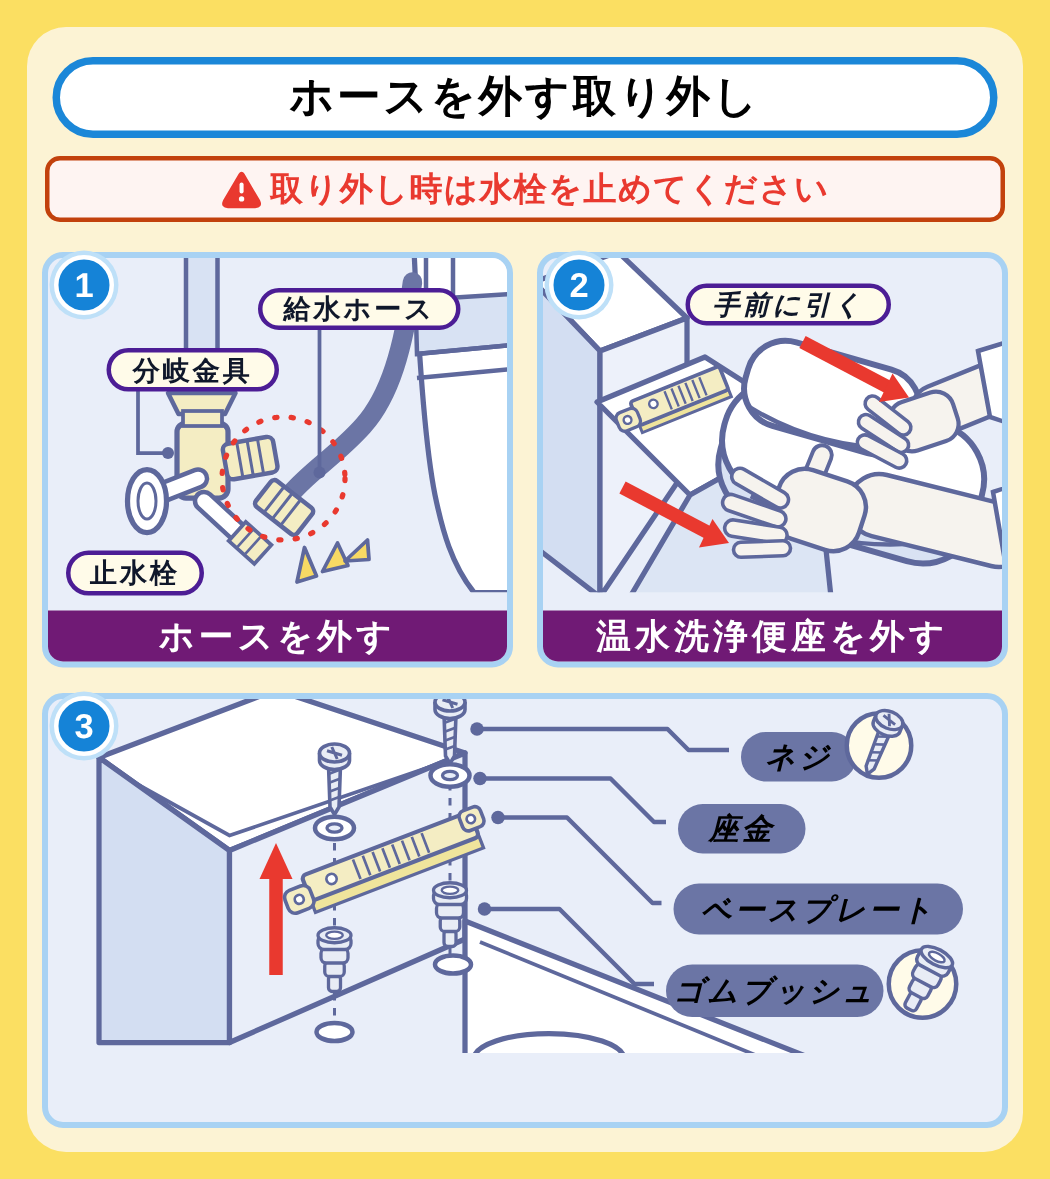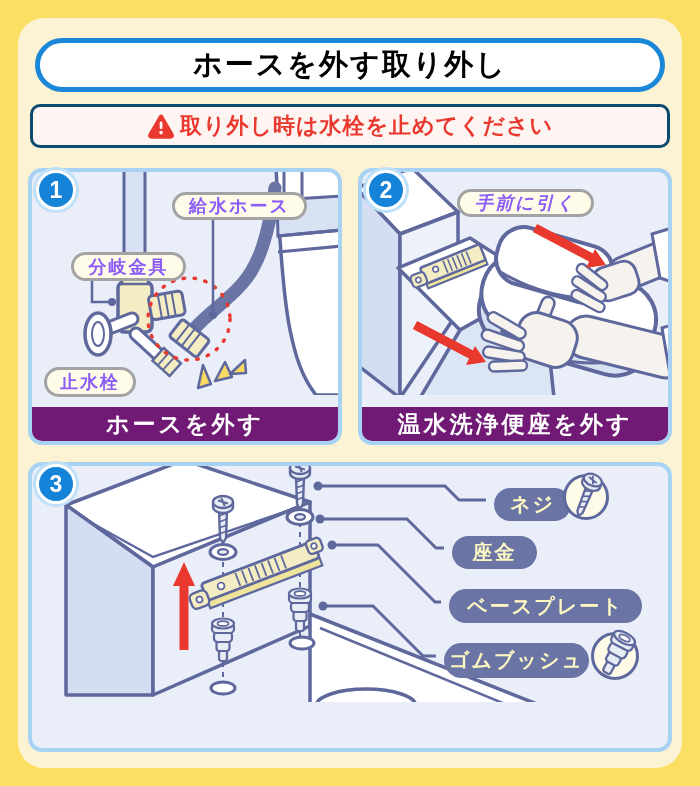--- a/index.html
+++ b/index.html
@@ -14,21 +14,21 @@
     background:#FCF3D4;border-radius:26px;
   }
   .title-box{
     position:absolute;left:17px;top:20px;width:620px;height:44px;
     background:#ffffff;border:5px solid #1B87D8;border-radius:29px;
     display:flex;align-items:center;justify-content:center;
     font-size:29px;font-weight:bold;letter-spacing:2px;
   }
   .warning-box{
     position:absolute;left:12px;top:86px;width:634px;height:38px;
-    background:#FEF4F2;border:3px solid #0c4a6e;border-radius:10px;
+    background:#FEF4F2;border:3px solid #c2410c;border-radius:10px;
     display:flex;align-items:center;justify-content:center;gap:5px;
     color:#E9392F;font-size:22px;font-weight:bold;letter-spacing:1px;
   }
   .panel{
     position:absolute;background:#E9EEF9;
     border:4px solid #A8D2F3;border-radius:14px;
   }
   .p1{left:10px;top:150px;width:306px;height:269px;}
   .p2{left:340px;top:150px;width:306px;height:269px;}
   .p3{left:10px;top:444px;width:636px;height:282px;}
@@ -42,29 +42,29 @@
     display:flex;align-items:center;justify-content:center;
     color:#fff;font-size:23px;font-weight:bold;letter-spacing:3px;
   }
   .badge{
     position:absolute;left:4px;top:-2px;width:34px;height:34px;border-radius:50%;
     background:#1583D7;border:3px solid #ffffff;box-shadow:0 0 0 3px #BEE0F8;
     color:#fff;font-size:23px;font-weight:bold;
     display:flex;align-items:center;justify-content:center;z-index:6;
   }
   .pill{
-    position:absolute;background:#FFFBE9;border:3px solid #a3a3a3;border-radius:17px;
-    color:#8b5cf6;font-weight:bold;font-size:18px;letter-spacing:2px;
+    position:absolute;background:#FFFBE9;border:3px solid #4c1d95;border-radius:17px;
+    color:#0f172a;font-weight:bold;font-size:18px;letter-spacing:2px;
     display:flex;align-items:center;justify-content:center;z-index:5;
     box-sizing:border-box;
   }
   .pill3{
     position:absolute;background:#6B75A5;border-radius:18px;
-    color:#fef9c3;font-weight:bold;font-size:20px;letter-spacing:2px;
-    display:flex;align-items:center;justify-content:center;z-index:4;
+    color:#000000;font-weight:bold;font-size:20px;letter-spacing:2px;
+    display:flex;align-items:center;justify-content:center;z-index:4;font-style:italic;
   }
   .icircle{
     position:absolute;background:#FFFBE9;border:3px solid #5E689C;border-radius:50%;
     z-index:5;box-sizing:content-box;
   }
   .icircle svg{overflow:visible;display:block;}
   svg{display:block;}
 </style>
 </head>
 <body>
@@ -132,21 +132,21 @@
           <polygon points="198,202 213,188 214,201"></polygon>
         </g>
 
         <path d="M181 44 L181 140" stroke="#5E689C" stroke-width="2.5"></path>
         <circle cx="181" cy="143" r="4" fill="#5E689C"></circle>
         <path d="M60 88 L60 130 L77 130" stroke="#5E689C" stroke-width="2.5" fill="none"></path>
         <circle cx="80" cy="130" r="4" fill="#5E689C"></circle>
       </svg>
     </div>
     <div class="pill" style="left:140px;top:20px;width:135px;height:28px;">給水ホース</div>
-    <div class="pill" style="left:39px;top:60px;width:115px;height:29px;margin-top:20px;">分岐金具</div>
+    <div class="pill" style="left:39px;top:60px;width:115px;height:29px;">分岐金具</div>
     <div class="pill" style="left:12px;top:195px;width:92px;height:30px;">止水栓</div>
     <div class="caption">ホースを外す</div>
   </div>
 
   <div class="panel p2">
     <div class="badge">2</div>
     <div class="illus">
       <svg viewBox="0 0 306 223" width="306" height="223">
 
         <polygon points="-6,16 50,-4 96,40 38,62" fill="#ffffff" stroke="#5E689C" stroke-width="3.5" stroke-linejoin="round"></polygon>

